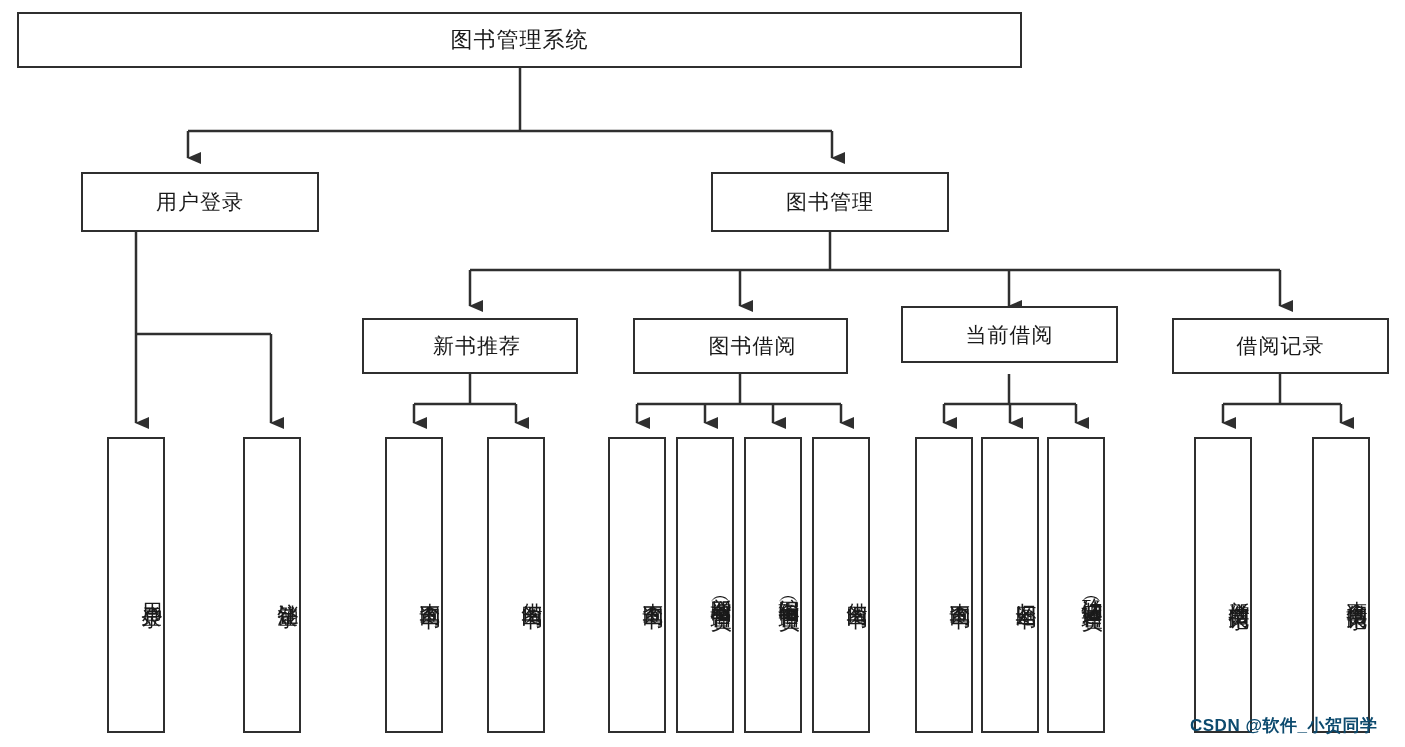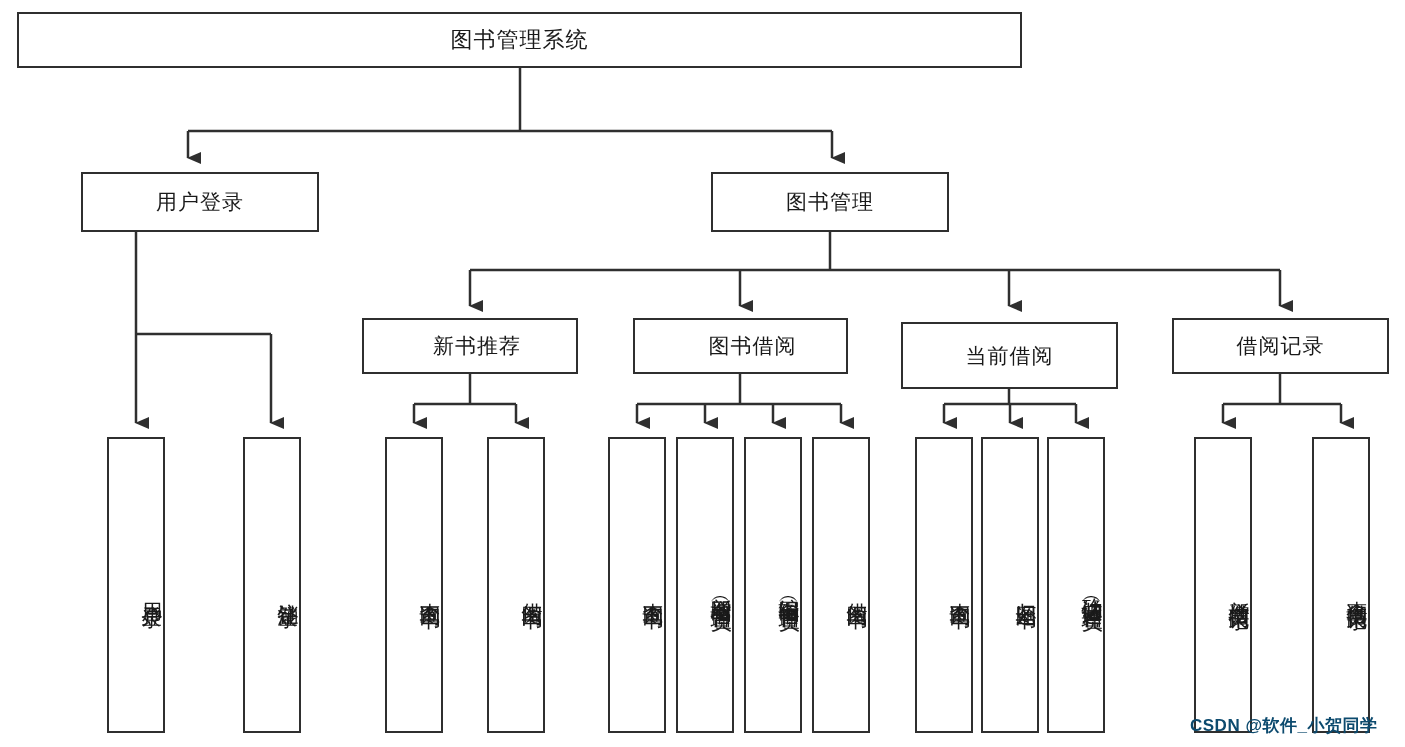--- a/index.html
+++ b/index.html
@@ -130,21 +130,21 @@
   <div class="node horiz" style="left:711px; top:172px; width:238px; height:60px;">
     <span class="txt">图书管理</span>
   </div>
 
   <div class="node horiz" style="left:362px; top:318px; width:216px; height:56px;padding-left:14px;">
     <span class="txt">新书推荐</span>
   </div>
   <div class="node horiz" style="left:633px; top:318px; width:215px; height:56px;padding-left:24px;">
     <span class="txt">图书借阅</span>
   </div>
-  <div class="node horiz" style="left:901px; top:322px; width:217px; height:67px;">
+  <div class="node horiz" style="left:901px; top:306px; width:217px; height:57px;">
     <span class="txt">当前借阅</span>
   </div>
   <div class="node horiz" style="left:1172px; top:318px; width:217px; height:56px;">
     <span class="txt">借阅记录</span>
   </div>
 
   <div class="node vert" style="left:107px; top:437px; width:58px; height:296px;">
     <span class="txt">用户登录</span>
   </div>
   <div class="node vert" style="left:243px; top:437px; width:58px; height:296px;">

